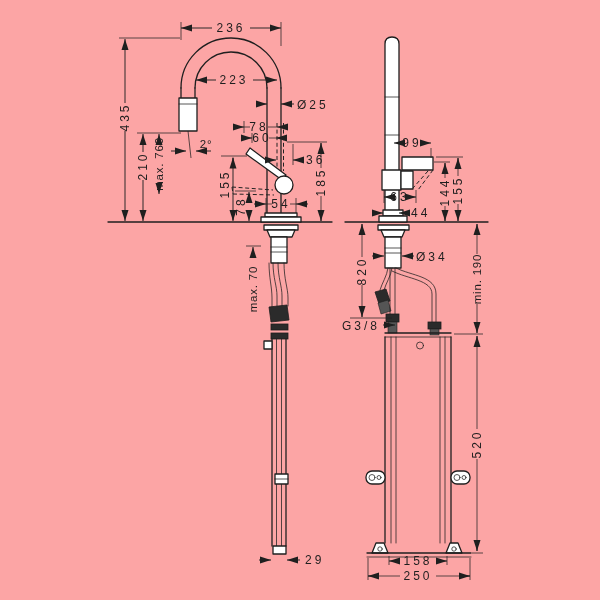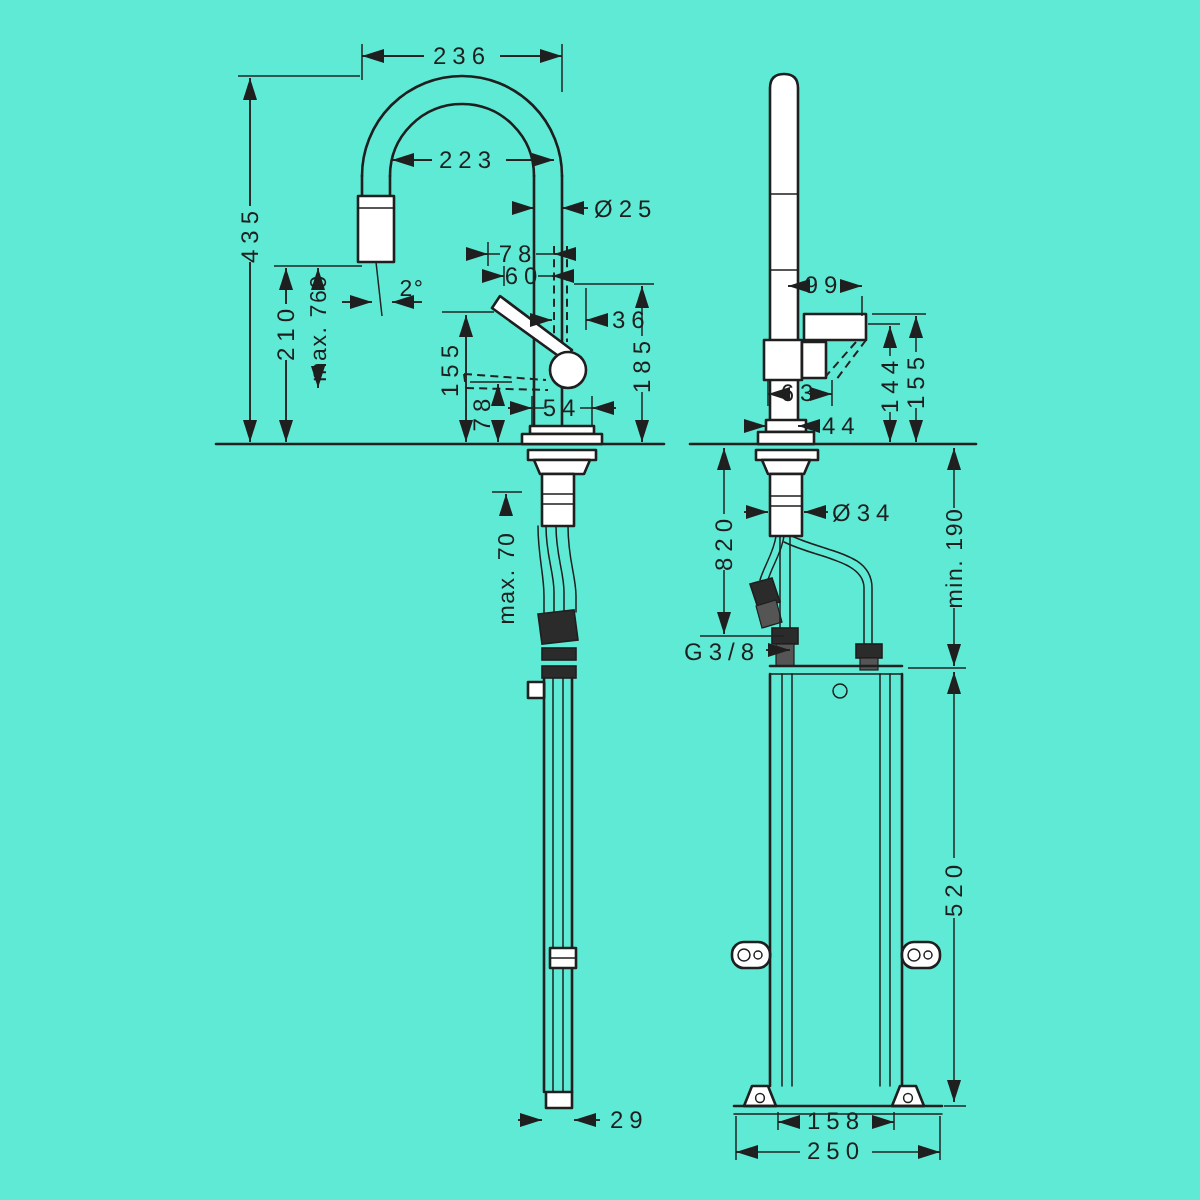--- a/index.html
+++ b/index.html
@@ -1,16 +1,16 @@
 <!DOCTYPE html>
 <html><head>
 <meta charset="utf-8">
 <style>
   html,body{margin:0;padding:0;background:#ffffff;}
-  .canvas{width:600px;height:600px;background:#5eead4;position:relative;overflow:hidden;}
+  .canvas{width:600px;height:600px;background:#fca5a5;position:relative;overflow:hidden;}
   svg{display:block;}
   .obj{stroke:#1f1f1f;fill:none;stroke-width:1.3;stroke-linecap:round;stroke-linejoin:round;}
   .fillw{fill:#ffffff;}
   .dark{fill:#2b2b2b;stroke:#1f1f1f;stroke-width:0.8;}
   .mid{fill:#555555;stroke:#1f1f1f;stroke-width:0.6;}
   .dim{stroke:#232323;stroke-width:0.95;fill:none;}
   .thin{stroke-width:0.75;}
   .dash{stroke-dasharray:4 2.6;stroke-width:1;}
   text{font-family:"Liberation Sans",sans-serif;fill:#1f1f1f;stroke:none;}
   .num{font-size:12px;letter-spacing:3px;}

